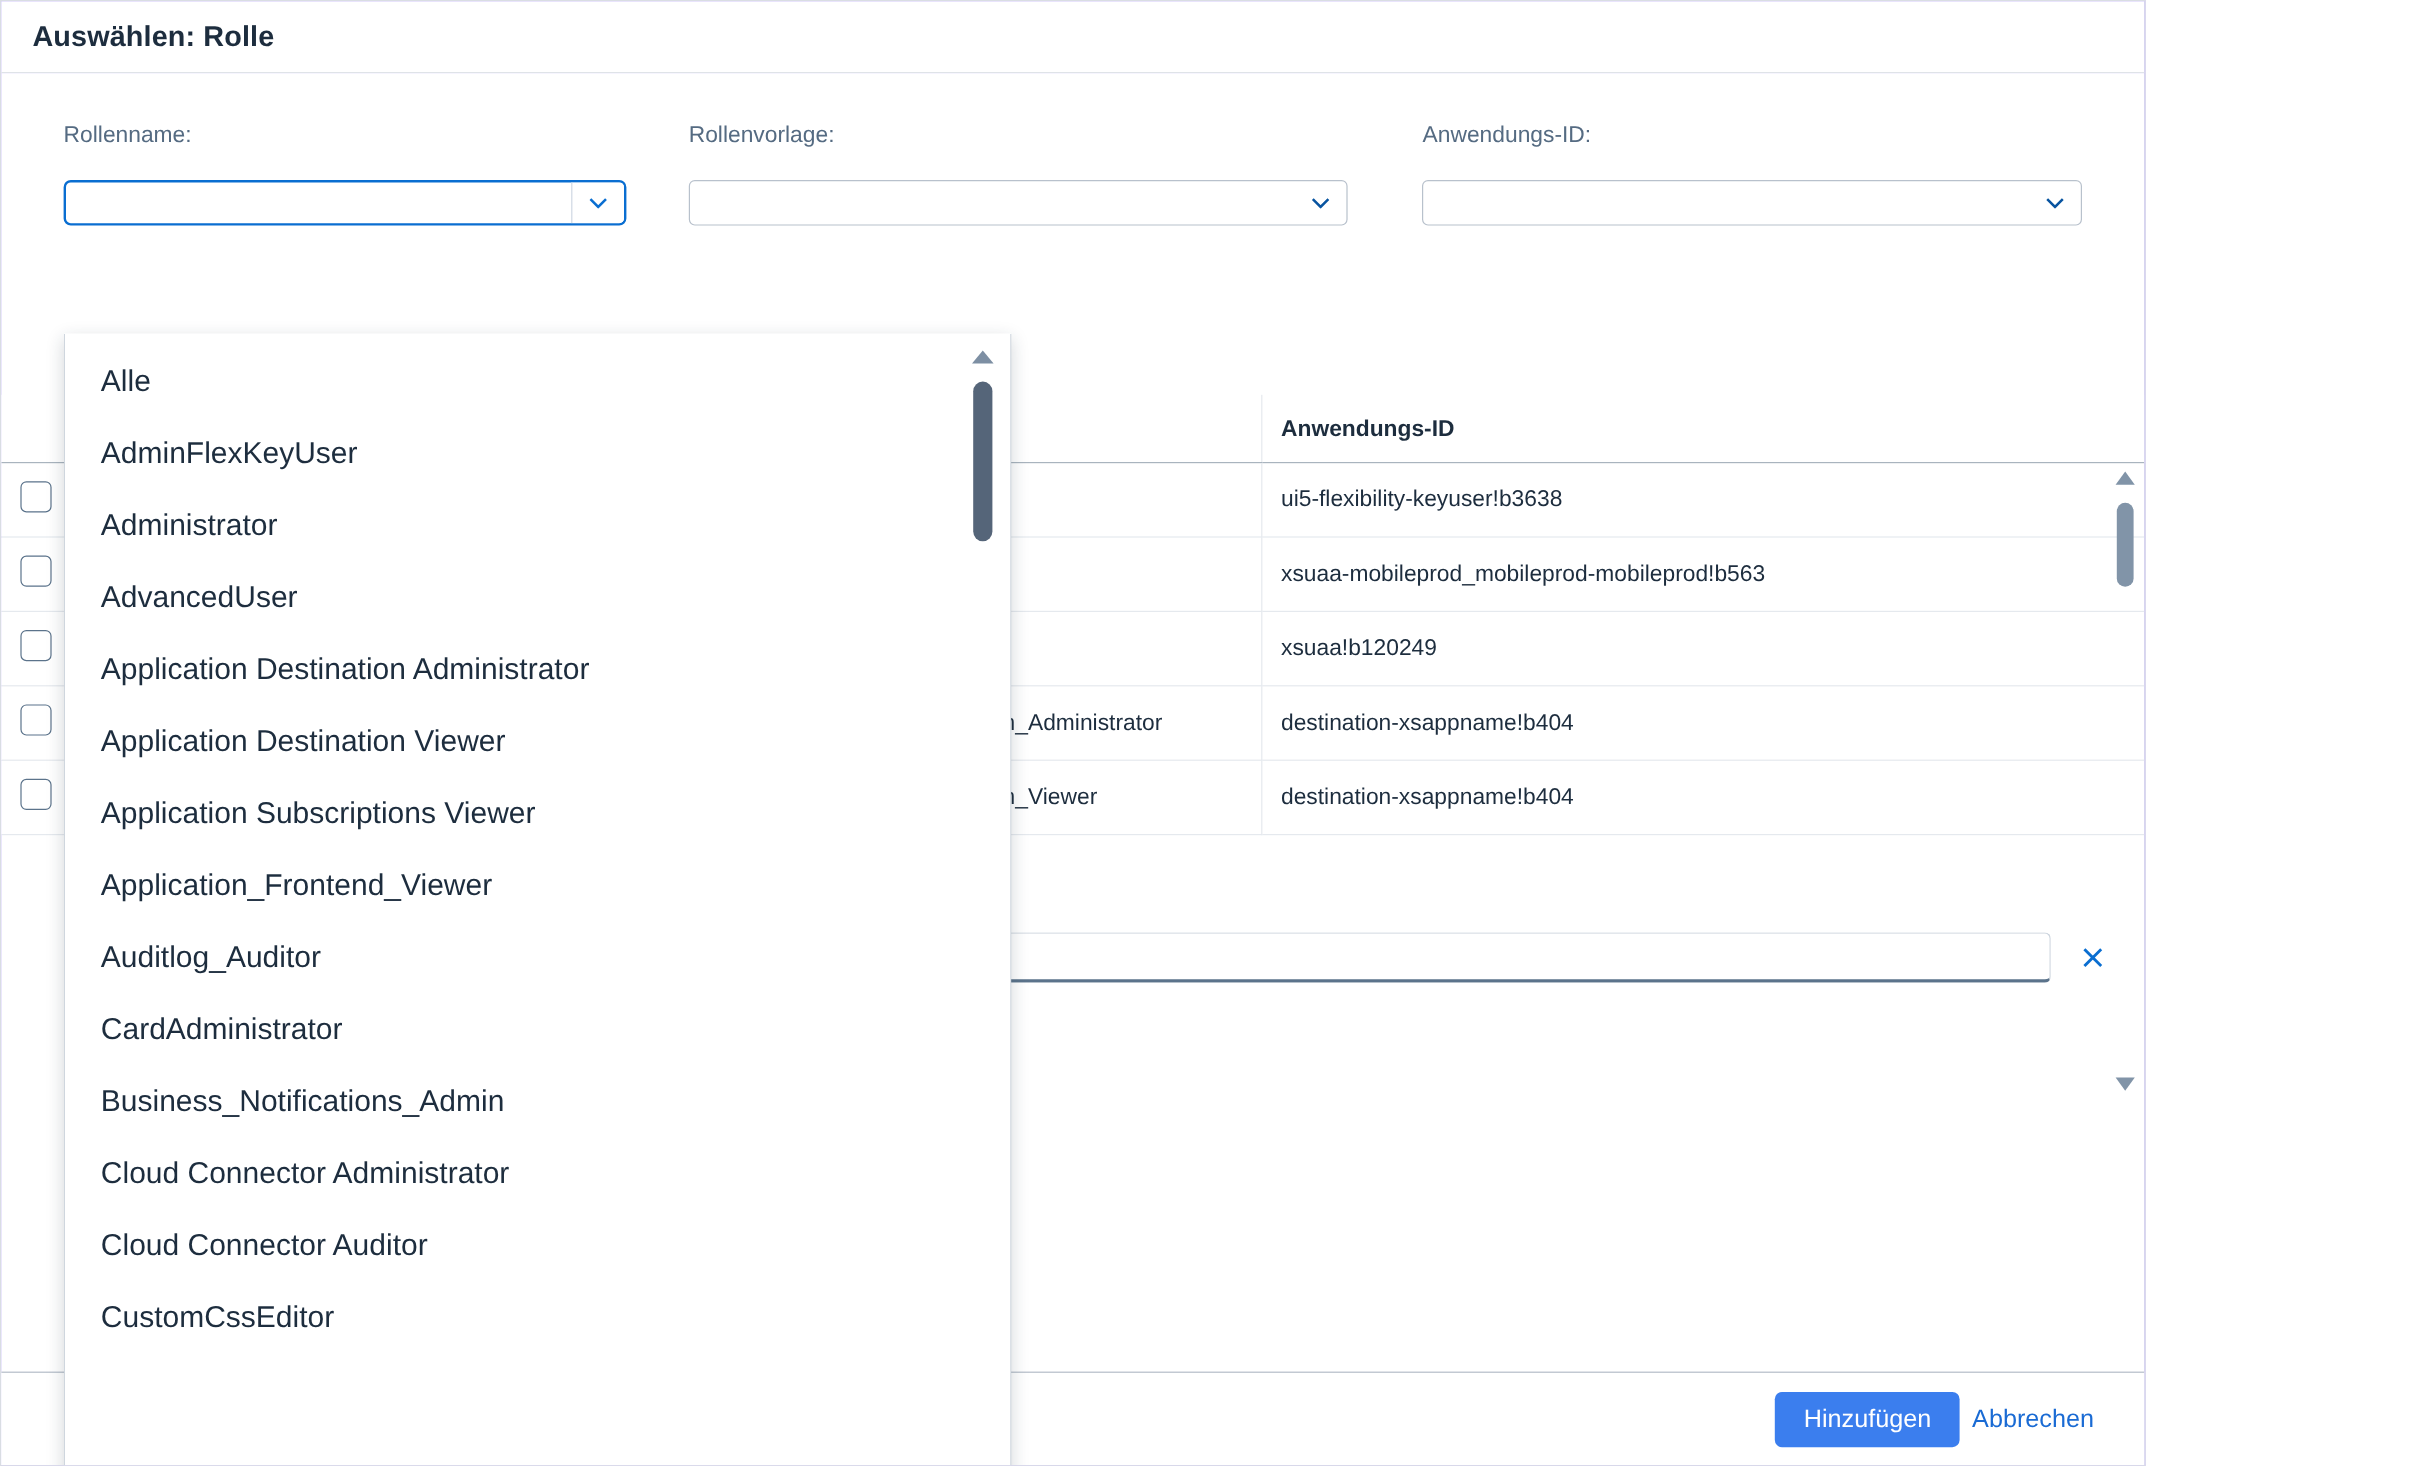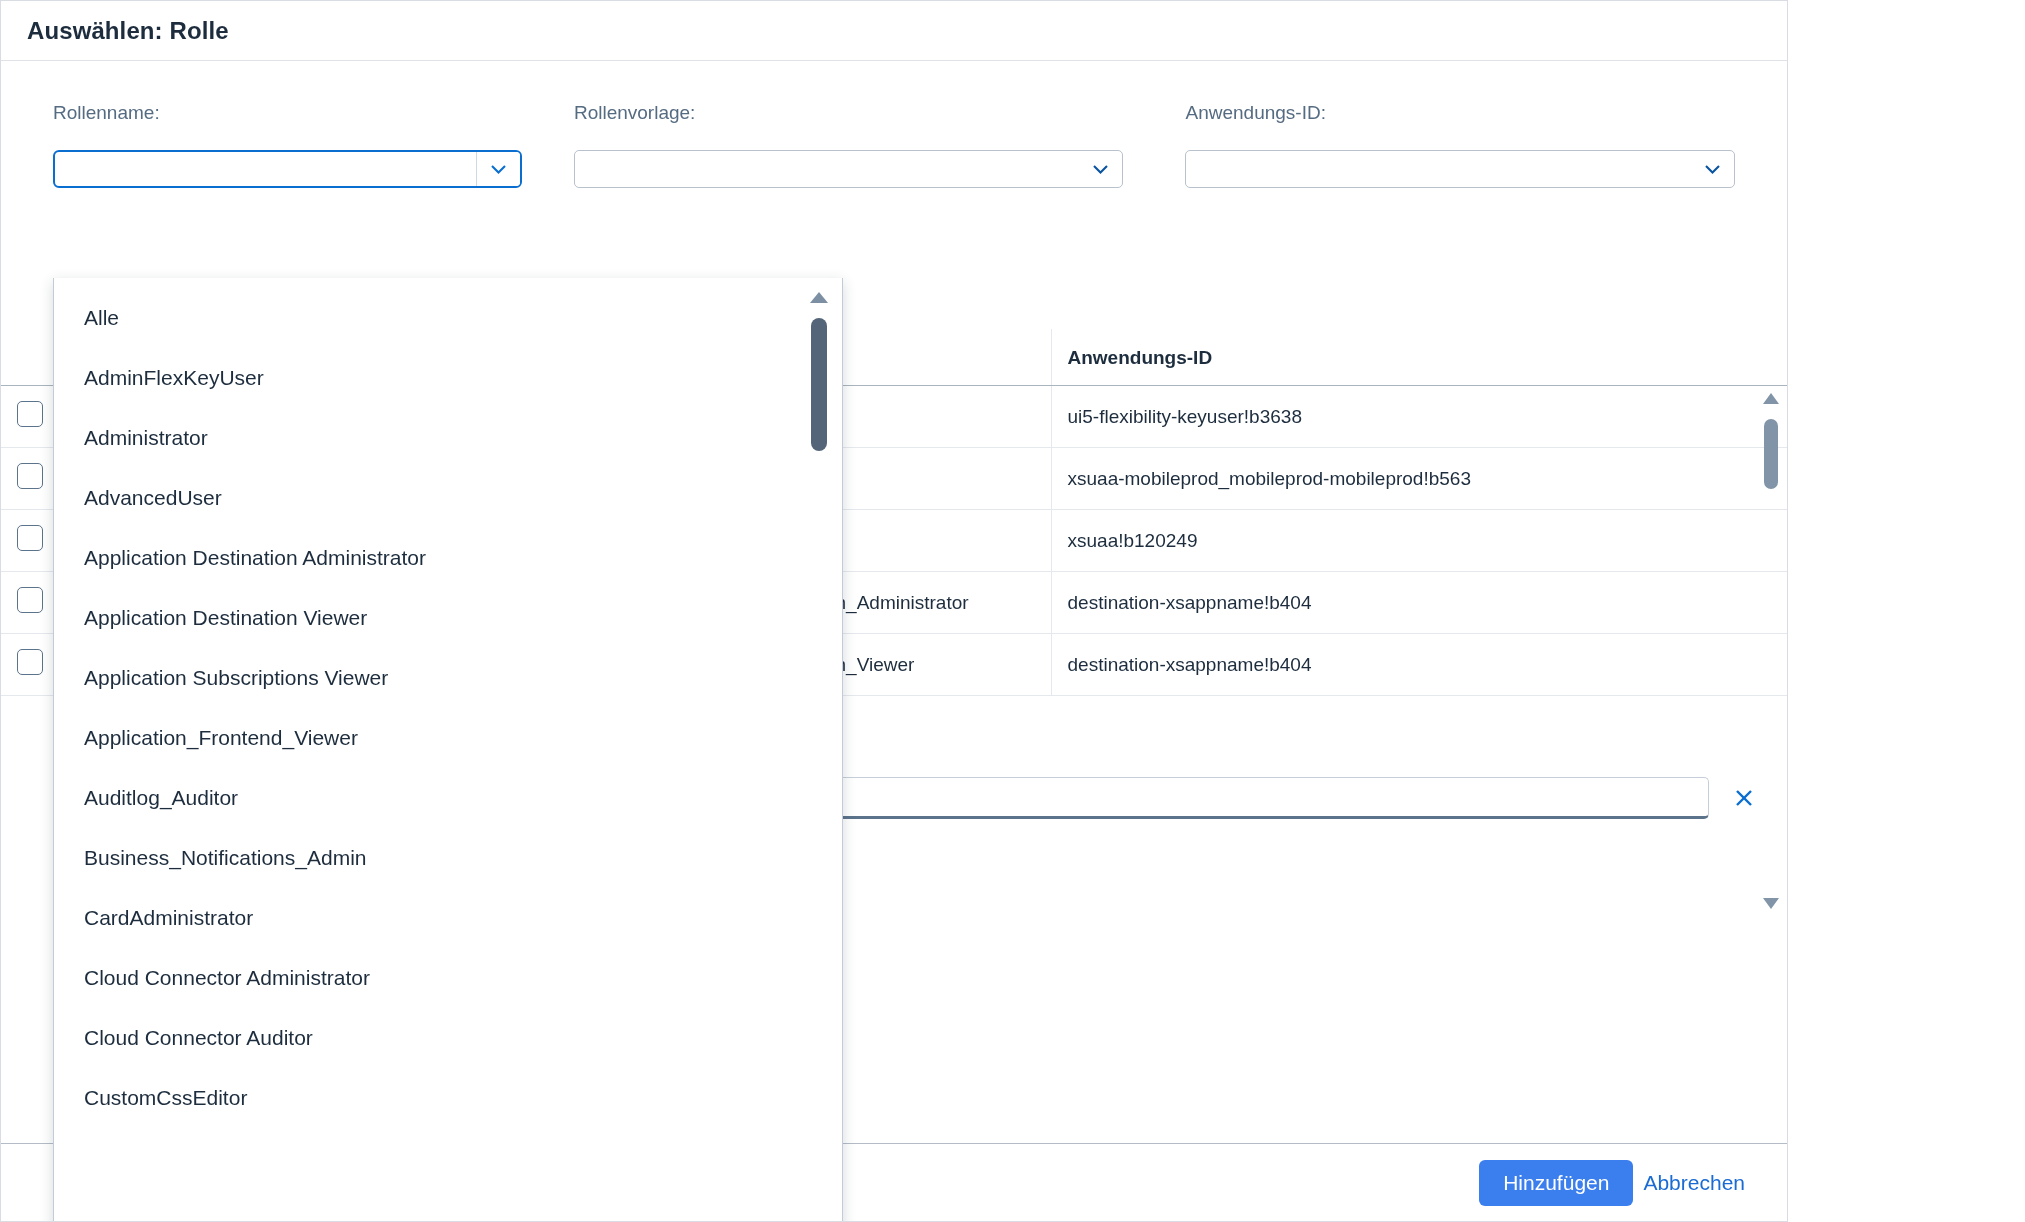--- a/index.html
+++ b/index.html
@@ -274,21 +274,21 @@
     position: absolute;
     inset: 0;
     padding: 10px 0 0 0;
     overflow: hidden;
   }
   .dd-item {
     height: 60px;
     display: flex;
     align-items: center;
     padding: 0 30px;
-    font-size: 21px;
+    font-size: 25px;
     color: #1d2d3e;
     cursor: pointer;
     white-space: nowrap;
   }
 
   .dd-scroll {
     position: absolute;
     right: 12px;
     top: 14px;
     width: 22px;
@@ -445,22 +445,22 @@
       <div class="dd-list">
         <div class="dd-item">Alle</div>
         <div class="dd-item">AdminFlexKeyUser</div>
         <div class="dd-item">Administrator</div>
         <div class="dd-item">AdvancedUser</div>
         <div class="dd-item">Application Destination Administrator</div>
         <div class="dd-item">Application Destination Viewer</div>
         <div class="dd-item">Application Subscriptions Viewer</div>
         <div class="dd-item">Application_Frontend_Viewer</div>
         <div class="dd-item">Auditlog_Auditor</div>
+        <div class="dd-item">CardAdministrator</div>
         <div class="dd-item">Business_Notifications_Admin</div>
-        <div class="dd-item">CardAdministrator</div>
         <div class="dd-item">Cloud Connector Administrator</div>
         <div class="dd-item">Cloud Connector Auditor</div>
         <div class="dd-item">CustomCssEditor</div>
 
       </div>
       <div class="dd-scroll">
         <div class="arrow-up"></div>
         <div class="thumb"></div>
       </div>
     </div>

